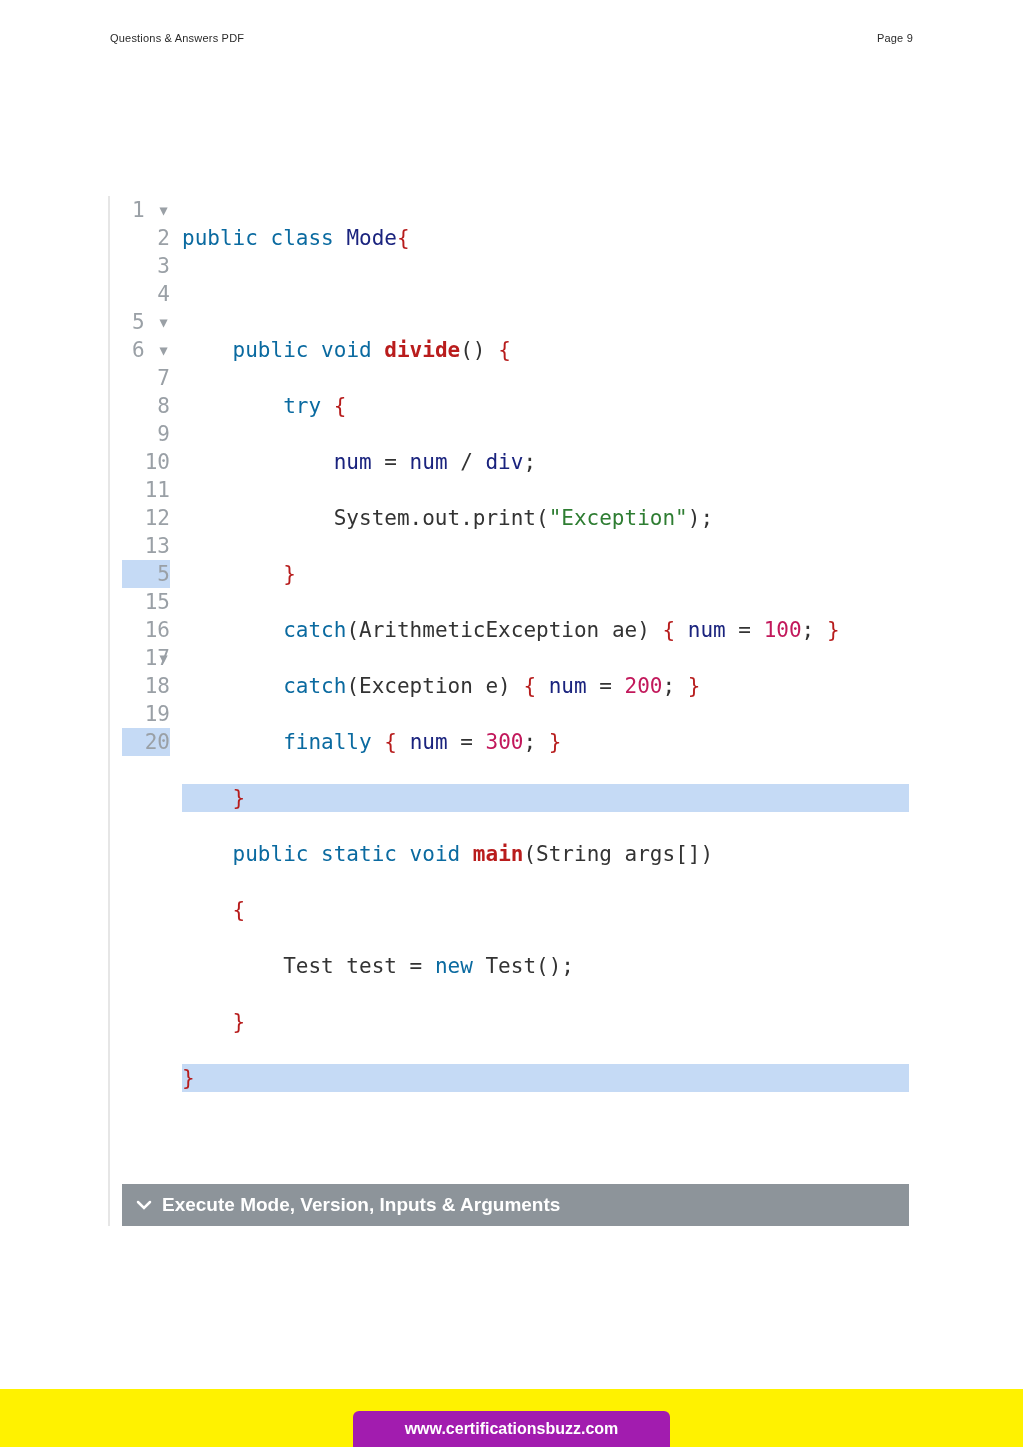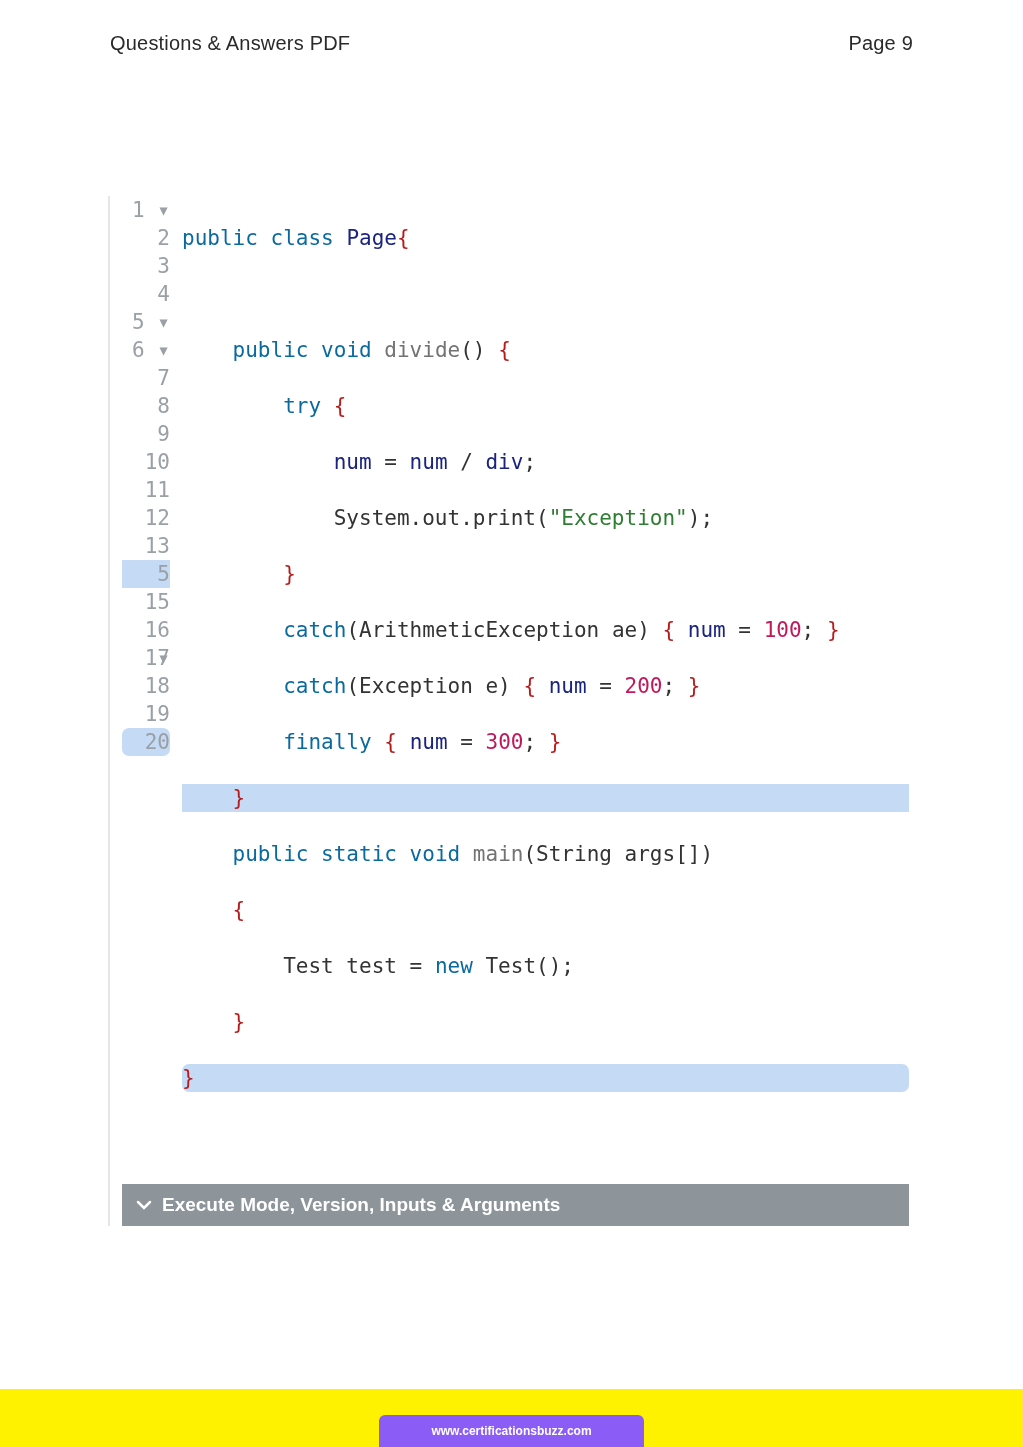--- a/index.html
+++ b/index.html
@@ -7,21 +7,21 @@
     background: #ffffff;
     font-family: Arial, Helvetica, sans-serif;
     width: 1023px;
     height: 1447px;
     position: relative;
   }
   .header {
     display: flex;
     justify-content: space-between;
     padding: 32px 110px 0 110px;
-    font-size: 20px;
+    font-size: 11px;
     color: #2a2a2a;
     letter-spacing: 0.2px;
   }
   .card {
     position: absolute;
     left: 108px;
     right: 108px;
     top: 196px;
     border-left: 2px solid #e6e6e6;
     padding-left: 12px;
@@ -47,24 +47,24 @@
     white-space: pre;
     position: relative;
   }
   .code .row { height: 28px; }
   .kw   { color: #0a6aa0; }
   .type { color: #0a6aa0; }
   .name { color: #1a237e; }
   .num  { color: #c2185b; }
   .str  { color: #2e7d32; }
   .var  { color: #1a237e; }
-  .fn   { color: #737373; }
+  .fn   { color: #b91c1c; font-weight: bold; }
   .brace { color: #b71c1c; }
   .ln14 { background: #c5daf5; }
-  .ln20 { background: #c5daf5; border-radius: 7px; }
+  .ln20 { background: #c5daf5; }
 
   .section {
     margin-top: 36px;
   }
   .exec-header {
     background: #8d949a;
     color: #ffffff;
     font-size: 19px;
     font-weight: 600;
     padding: 10px 14px;
@@ -80,23 +80,23 @@
   .footer-band {
     position: absolute;
     left: 0; right: 0; bottom: 0;
     height: 58px;
     background: #fff200;
     display: flex;
     align-items: flex-end;
     justify-content: center;
   }
   .footer-inner {
-    background: #8b5cf6;
+    background: #a21caf;
     color: #fff;
-    font-size: 12px;
+    font-size: 16px;
     font-weight: 600;
     padding: 9px 52px;
     border-radius: 6px 6px 0 0;
   }
   .exec-wrap { position: relative; }
 </style>
 </head>
 <body>
 
 <div class="header">
@@ -123,21 +123,21 @@
       <div>13</div>
       <div class="ln14">5</div>
       <div>15</div>
       <div><span>16</span> <span>▾</span></div>
       <div>17</div>
       <div>18</div>
       <div>19</div>
       <div class="ln20">20</div>
     </div>
     <div class="code">
-<div class="row"><span class="kw">public class</span> <span class="name">Page</span><span class="brace">{</span></div>
+<div class="row"><span class="kw">public class</span> <span class="name">Mode</span><span class="brace">{</span></div>
 <div class="row"></div>
 <div class="row">    <span class="kw">public</span> <span class="type">void</span> <span class="fn">divide</span>() <span class="brace">{</span></div>
 <div class="row">        <span class="kw">try</span> <span class="brace">{</span></div>
 <div class="row">            <span class="var">num</span> = <span class="var">num</span> / <span class="var">div</span>;</div>
 <div class="row">            System.out.print(<span class="str">"Exception"</span>);</div>
 <div class="row">        <span class="brace">}</span></div>
 <div class="row">        <span class="kw">catch</span>(ArithmeticException ae) <span class="brace">{</span> <span class="var">num</span> = <span class="num">100</span>; <span class="brace">}</span></div>
 <div class="row">        <span class="kw">catch</span>(Exception e) <span class="brace">{</span> <span class="var">num</span> = <span class="num">200</span>; <span class="brace">}</span></div>
 <div class="row">        <span class="kw">finally</span> <span class="brace">{</span> <span class="var">num</span> = <span class="num">300</span>; <span class="brace">}</span></div>
 <div class="row ln14">    <span class="brace">}</span></div>

